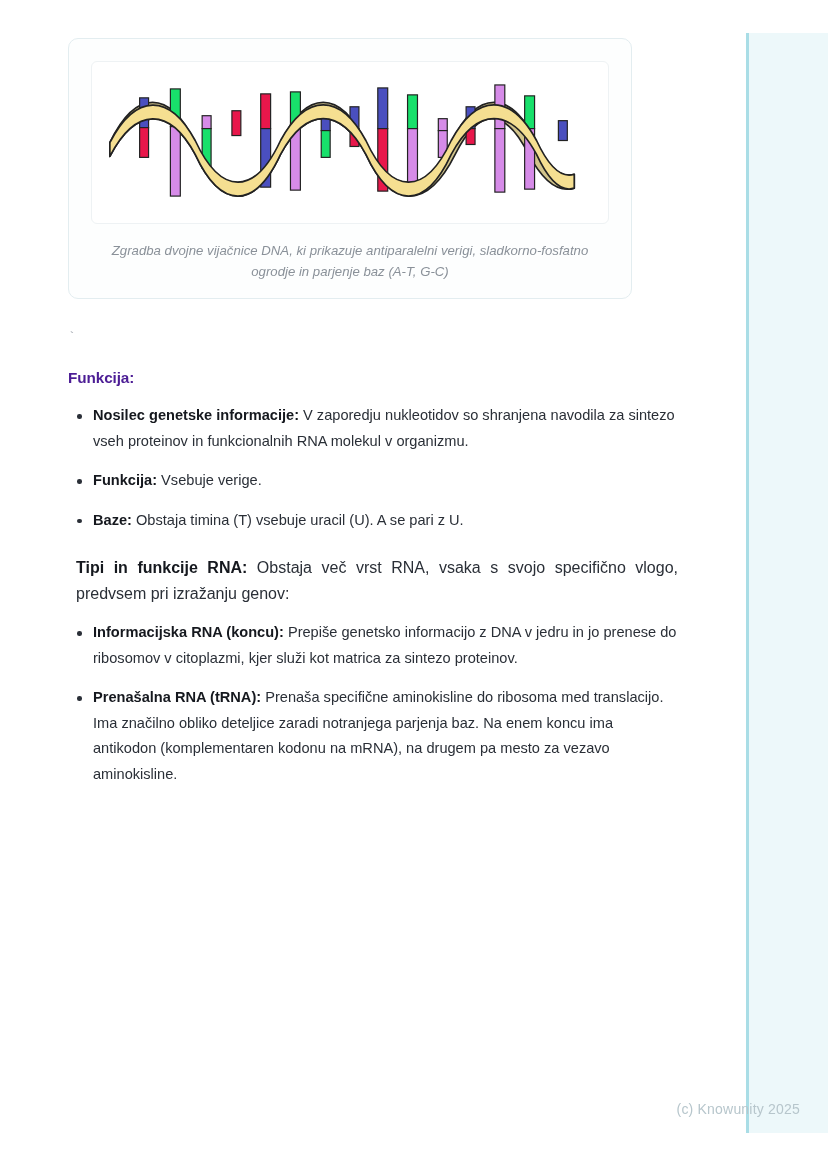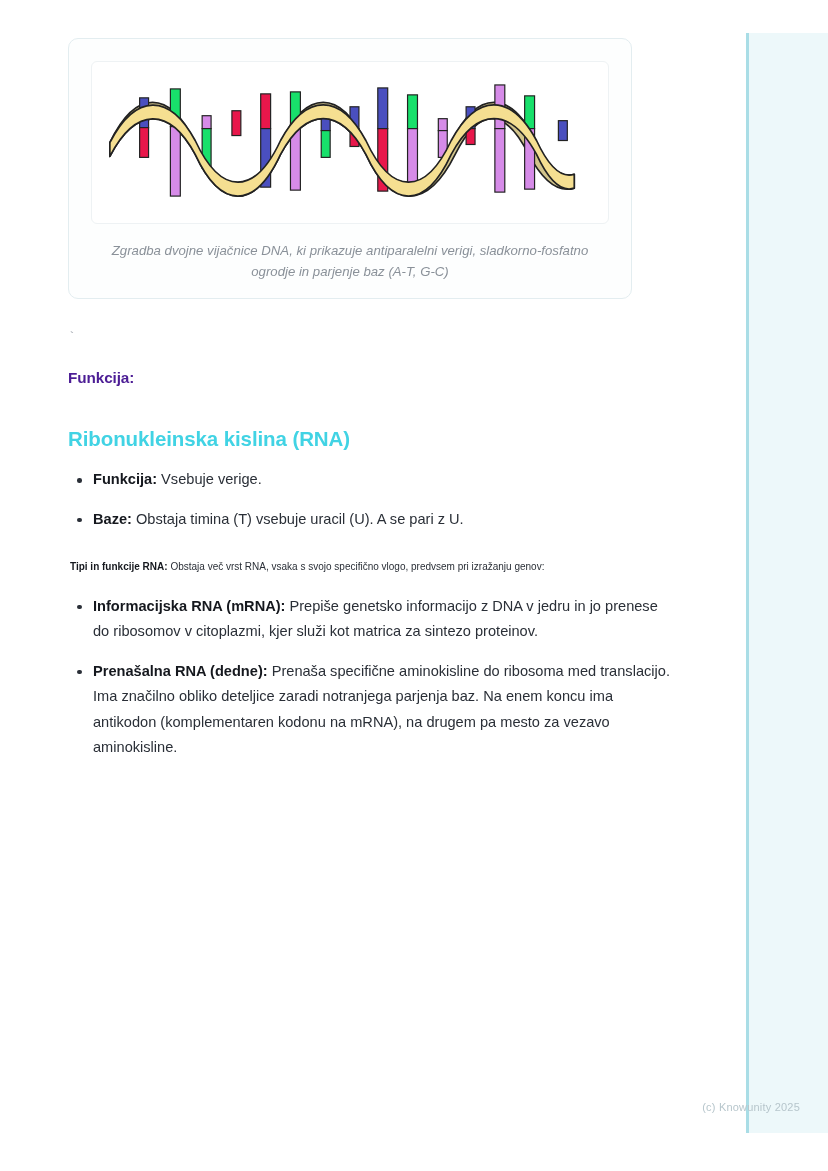--- a/index.html
+++ b/index.html
@@ -118,33 +118,33 @@
     left: 9px;
     top: 11px;
     width: 4.5px;
     height: 4.5px;
     border-radius: 50%;
     background: #2a2f37;
   }
   .lead { font-weight: bold; color: #15181e; }
 
   p.para {
-    font-size: 10px;
+    font-size: 16px;
     line-height: 25.5px;
     color: #2a2f37;
-    margin: 22px 0 0 2px;
+    margin: 22px 0 0 8px;
     text-align: justify;
   }
 
   
   .watermark {
     position: absolute;
     right: 28px;
     top: 1101px;
-    font-size: 11px;
+    font-size: 14px;
     color: #b7c6cc;
     letter-spacing: 0.2px;
     white-space: nowrap;
   }
 </style>
 </head>
 <body>
 
 <div class="right-panel"></div>
 
@@ -229,42 +229,44 @@
       </svg>
     </div>
     <div class="figure-caption">Zgradba dvojne vijačnice DNA, ki prikazuje antiparalelni verigi, sladkorno-fosfatno ogrodje in parjenje baz (A-T, G-C)</div>
   </div>
 
   <div class="stray-tick">`</div>
 
   <h3 class="sub-head">Funkcija:</h3>
 
   <ul class="bullets">
+    <li>
+      <span class="lead">Nosilec genetske informacije:</span><span> V zaporedju nukleotidov so shranjena navodila za sintezo vseh proteinov in funkcionalnih RNA molekul v organizmu.</span>
+    </li>
   </ul>
 
-  <h2 class="section-head">Ribonukleinska kislina (RNA)</h2>
 
 
   <ul class="bullets">
     <li>
       <span class="lead">Funkcija:</span><span> Vsebuje verige.</span>
     </li>
     <li>
       <span class="lead">Baze:</span><span> Obstaja timina (T) vsebuje uracil (U). A se pari z U.</span>
     </li>
   </ul>
 
   <p class="para">
     <span class="lead">Tipi in funkcije RNA:</span><span> Obstaja več vrst RNA, vsaka s svojo specifično vlogo, predvsem pri izražanju genov:</span>
   </p>
 
   <ul class="bullets">
     <li>
-      <span class="lead">Informacijska RNA (mRNA):</span><span> Prepiše genetsko informacijo z DNA v jedru in jo prenese do ribosomov v citoplazmi, kjer služi kot matrica za sintezo proteinov.</span>
-    </li>
-    <li>
-      <span class="lead">Prenašalna RNA (dedne):</span><span> Prenaša specifične aminokisline do ribosoma med translacijo. Ima značilno obliko deteljice zaradi notranjega parjenja baz. Na enem koncu ima antikodon (komplementaren kodonu na mRNA), na drugem pa mesto za vezavo aminokisline.</span>
+      <span class="lead">Informacijska RNA (koncu):</span><span> Prepiše genetsko informacijo z DNA v jedru in jo prenese do ribosomov v citoplazmi, kjer služi kot matrica za sintezo proteinov.</span>
+    </li>
+    <li>
+      <span class="lead">Prenašalna RNA (tRNA):</span><span> Prenaša specifične aminokisline do ribosoma med translacijo. Ima značilno obliko deteljice zaradi notranjega parjenja baz. Na enem koncu ima antikodon (komplementaren kodonu na mRNA), na drugem pa mesto za vezavo aminokisline.</span>
     </li>
   </ul>
 
 </div>
 
 <div class="watermark">(c) Knowunity 2025</div>
 
 </body></html>

